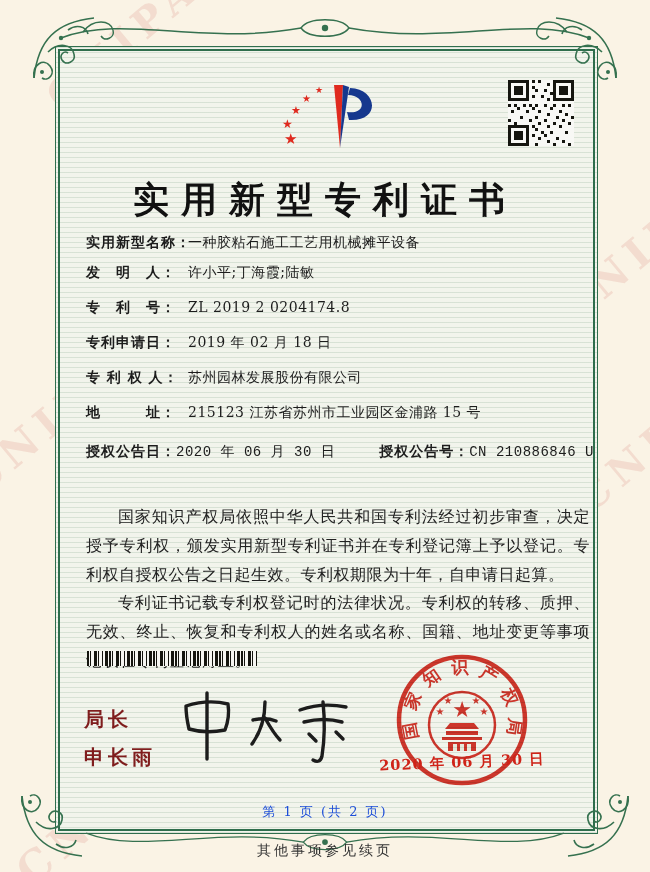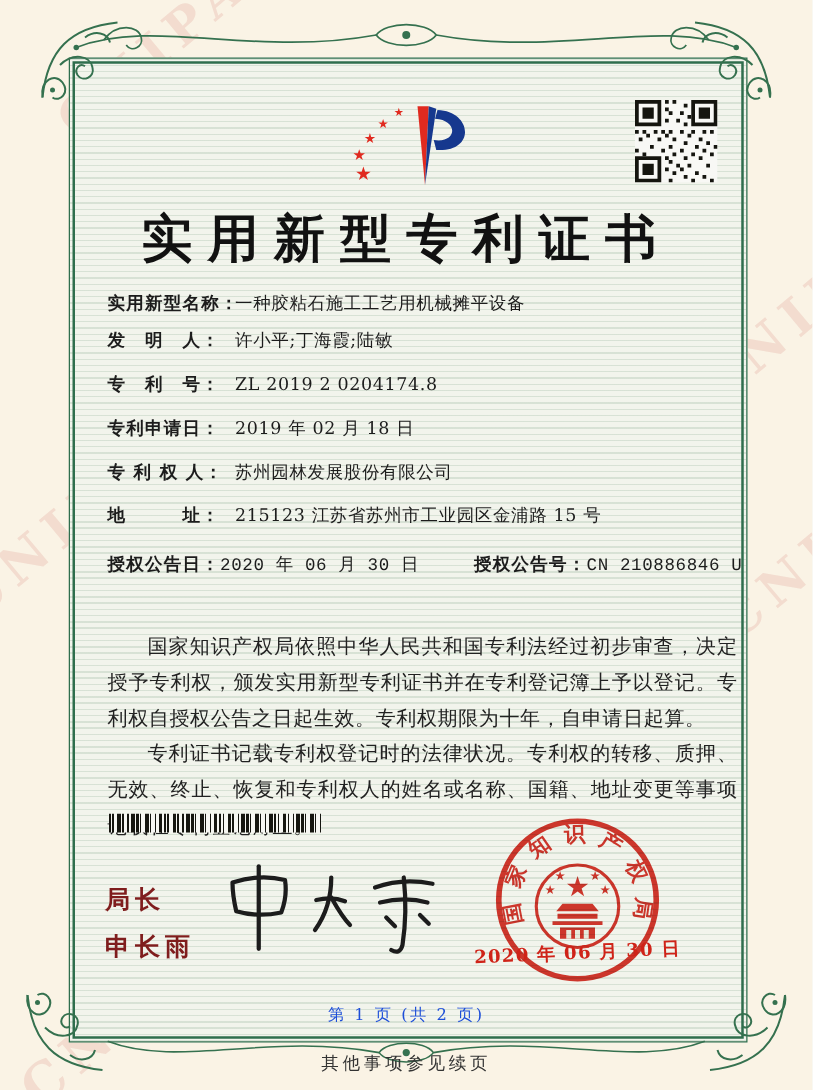--- a/index.html
+++ b/index.html
@@ -22,22 +22,22 @@
 
   .flourish{position:absolute;pointer-events:none;}
   .fl-tr{transform:scaleX(-1);}
   .fl-bl{transform:scaleY(-1);}
   .fl-br{transform:scale(-1,-1);}
 
   
   .cert-no{position:absolute;left:86px;top:68px;font-size:13.5px;letter-spacing:3px;color:#222;}
   .logo{position:absolute;left:274px;top:82px;}
   .qr{position:absolute;left:508px;top:80px;}
-  .title{position:absolute;left:0;right:0;top:164px;margin:0;text-align:center;
-         font-size:41px;font-weight:bold;letter-spacing:12px;color:#111;}
+  .title{position:absolute;left:0;right:0;top:176px;margin:0;text-align:center;
+         font-size:36px;font-weight:bold;letter-spacing:12px;color:#111;}
 
   
   .fields{position:absolute;left:86px;top:234px;right:66px;font-size:14px;color:#1c1c1c;}
   .field-row{margin-bottom:17px;white-space:nowrap;}
   .field-row.first{margin-bottom:12px;}
   .f-label{display:inline-block;width:102px;font-weight:bold;letter-spacing:1px;}
   .f-value{letter-spacing:0.5px;}
   .grant-row{display:flex;margin-top:21px;white-space:nowrap;font-family:Liberation Mono, monospace;}
   .grant-pair2{margin-left:44px;}
   .g-label{font-weight:bold;letter-spacing:1px;}

